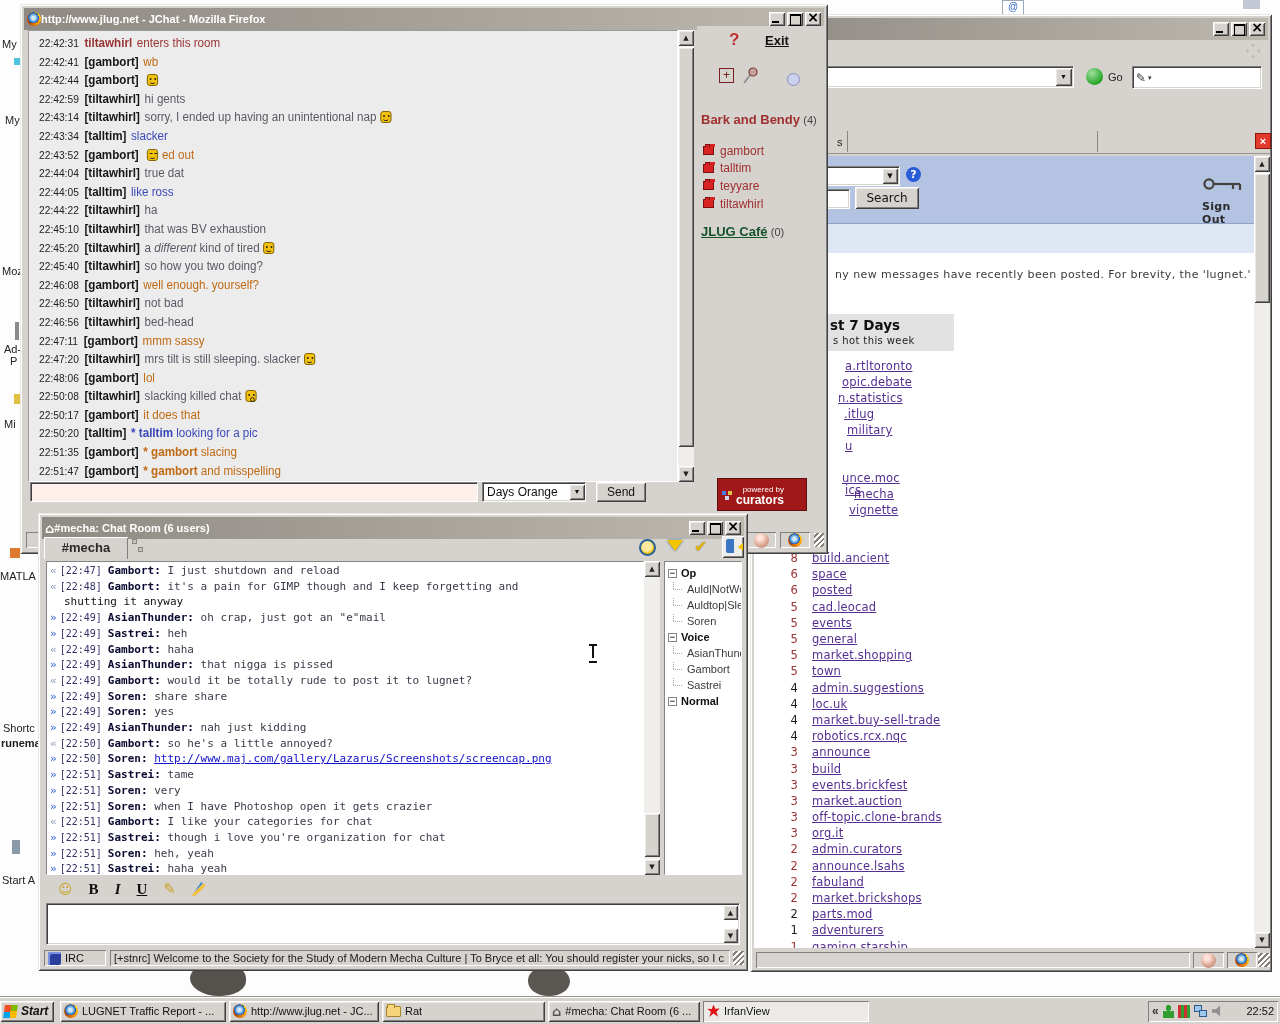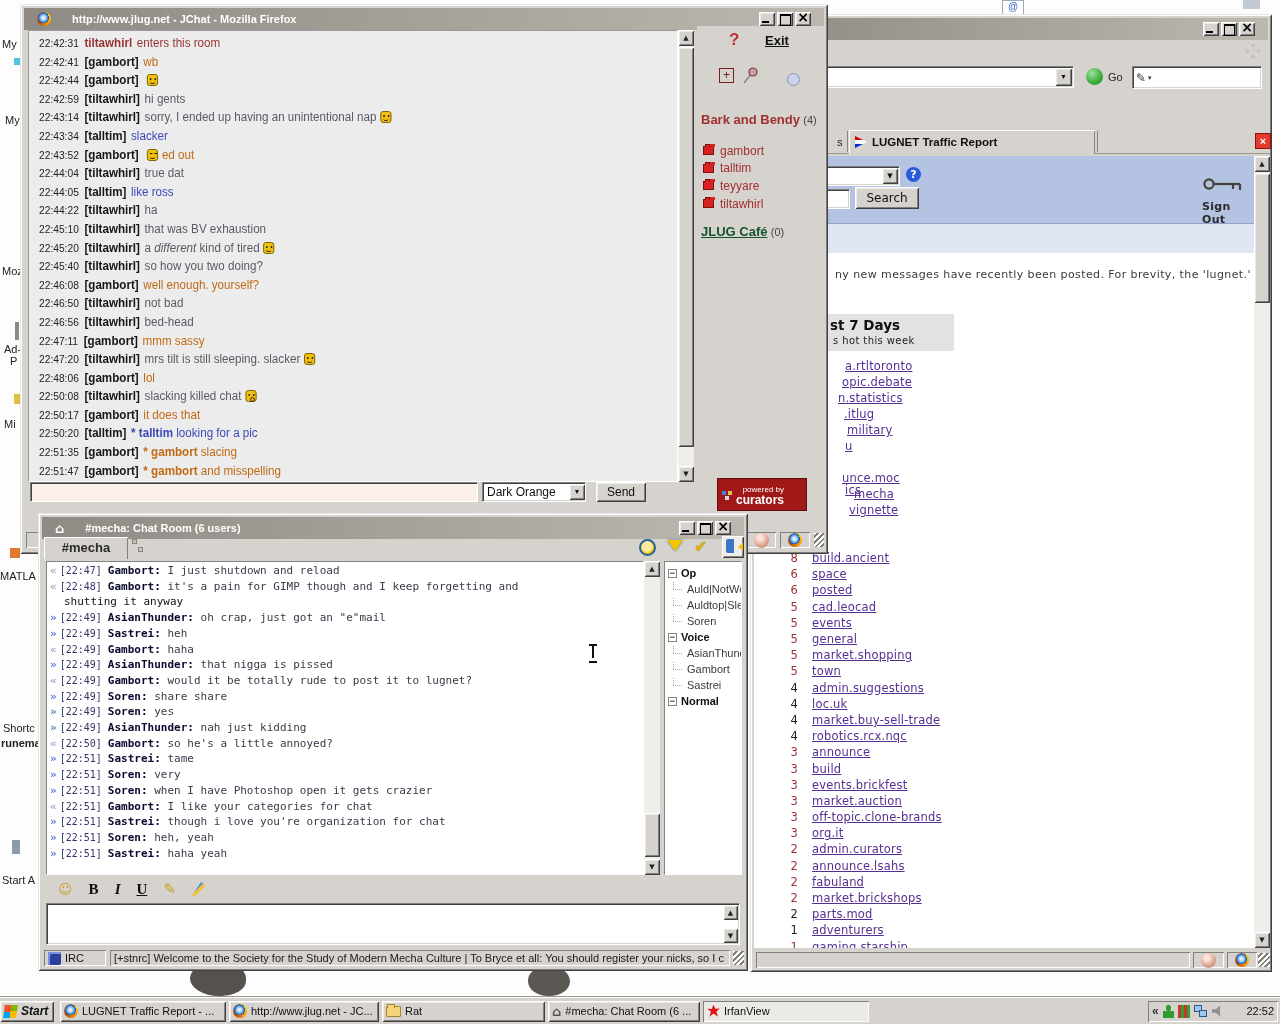--- a/index.html
+++ b/index.html
@@ -1,20 +1,20 @@
 <!DOCTYPE html>
 <html><head>
 <meta charset="utf-8">
 <style>
 *{margin:0;padding:0;box-sizing:border-box}
 html,body{width:1280px;height:1024px}
 body{position:relative;overflow:hidden;background:#fdfdfd;font-family:"Liberation Sans",sans-serif;font-size:12px;color:#111}
 .abs{position:absolute}
 .win{position:absolute;background:#d6d3ce;box-shadow:inset 1px 1px 0 #e8e6e2,inset -1px -1px 0 #404040,inset 2px 2px 0 #fff,inset -2px -2px 0 #808080}
-.tbar{position:absolute;left:4px;right:4px;top:4px;height:22px;background:linear-gradient(90deg,#8f8b84,#bcb8af);display:flex;align-items:center;gap:21px;padding:0 13px;color:#fff;font-weight:bold;font-size:11px;white-space:nowrap;overflow:hidden}
+.tbar{position:absolute;left:4px;right:4px;top:4px;height:22px;background:linear-gradient(90deg,#8f8b84,#bcb8af);display:flex;align-items:center;gap:0;padding:0 3px;color:#fff;font-weight:bold;font-size:11px;white-space:nowrap;overflow:hidden}
 .tbtns{margin-left:auto;display:flex;gap:2px;flex:0 0 auto}
 .cbtn{width:16px;height:14px;background:#d6d3ce;box-shadow:inset 1px 1px 0 #fff,inset -1px -1px 0 #404040,inset 2px 2px 0 #eceae6,inset -2px -2px 0 #808080;position:relative}
 .cbtn.min::after{content:"";position:absolute;left:3px;bottom:3px;width:7px;height:2px;background:#000}
 .cbtn.max::after{content:"";position:absolute;left:3px;top:2px;width:9px;height:9px;border:1px solid #000;border-top-width:2px}
 .cbtn.cls::after{content:"×";position:absolute;left:0;right:0;top:-3px;text-align:center;color:#000;font-size:14px;font-weight:bold;font-family:"DejaVu Sans",sans-serif}
 .sunken{background:#fff;border:1px solid #808080;border-right-color:#fff;border-bottom-color:#fff;box-shadow:inset 1px 1px 0 #404040,inset -1px -1px 0 #d6d3ce}
 .b3{background:#d6d3ce;box-shadow:inset 1px 1px 0 #fff,inset -1px -1px 0 #404040,inset 2px 2px 0 #eceae6,inset -2px -2px 0 #808080}
 .cell{position:absolute;height:16px;background:#d6d3ce;box-shadow:inset 1px 1px 0 #808080,inset -1px -1px 0 #fff;display:flex;align-items:center;padding:0 4px;overflow:hidden;white-space:nowrap}
 .grip{position:absolute;background:repeating-linear-gradient(135deg,#fff 0 2px,#848078 2px 4px)}
 .sb{position:absolute;background:#f0eeea}
@@ -124,24 +124,20 @@
   <span class="abs" style="left:336px;top:54px;width:17px;height:17px;border-radius:50%;background:radial-gradient(circle at 35% 30%,#9fe29f,#1fa01f 75%)"></span>
   <span class="abs" style="left:358px;top:57px;font-size:11px;color:#222">Go</span>
   <div class="abs sunken" style="left:382px;top:52px;width:130px;height:23px;display:flex;align-items:center;padding:0 3px;gap:2px">
     <span style="font-family:'DejaVu Sans',sans-serif;font-size:12px;color:#333">✎</span>
     <span style="font-size:7px;color:#333">▾</span>
   </div>
 
   <div class="abs" style="left:2px;top:114px;width:518px;height:26px;background:#d6d3ce;border-bottom:1px solid #9a968e">
     <span class="abs" style="left:85px;top:8px;font-size:11px;color:#222">s</span>
     <span class="abs" style="left:95px;top:3px;width:1px;height:21px;background:#8a867e"></span>
-    <div class="abs" style="left:97px;top:2px;width:246px;height:24px;background:#d6d3ce;box-shadow:inset 1px 1px 0 #fff,inset -1px 0 0 #8a867e;display:flex;align-items:center;gap:5px;padding:0 6px">
-      <span style="width:12px;height:12px;flex:0 0 auto;background:linear-gradient(180deg,#d40000 0 34%,#fff 34% 66%,#0033cc 66%);clip-path:polygon(0 0,100% 50%,0 100%)"></span>
-      <span style="font-weight:bold;font-size:11.5px;color:#111;white-space:nowrap">LUGNET Traffic Report</span>
-    </div>
     <span class="abs" style="left:345px;top:3px;width:1px;height:21px;background:#8a867e"></span>
     <div class="abs" style="left:503px;top:5px;width:16px;height:16px;background:#e23b2e;border:1px solid #8a1508;color:#fff;font-weight:bold;font-size:11px;text-align:center;line-height:14px">×</div>
   </div>
 
   <div id="bpage">
     <div class="abs" style="left:0;top:0;width:500px;height:67px;background:#b4c3e2">
       <div class="abs sunken" style="left:-2px;top:10px;width:148px;height:20px">
         <div class="abs b3" style="right:1px;top:1px;width:16px;height:16px;text-align:center;font-size:7px;line-height:16px">▼</div>
       </div>
       <span class="abs" style="left:152px;top:11px;width:15px;height:15px;border-radius:50%;background:#2b5cd8;color:#fff;font-weight:bold;font-size:11px;text-align:center;line-height:15px">?</span>
@@ -366,21 +362,21 @@
         </div>
       </div>
     <div class="abs" style="left:4px;top:198px;white-space:nowrap">
       <span style="font-weight:bold;font-size:13px;color:#14532d;text-decoration:underline">JLUG Café</span>
       <span style="font-size:11px;color:#444">(0)</span>
     </div>
   </div>
 
   <input class="abs" style="left: 10px; top: 478px; width: 448px; height: 20px; background: rgb(253, 240, 235); border-width: 1px; border-style: solid; border-color: rgb(128, 128, 128) rgb(255, 255, 255) rgb(255, 255, 255) rgb(128, 128, 128); border-image: initial; box-shadow: rgb(64, 64, 64) 1px 1px 0px inset;" value="">
   <div class="abs sunken" style="left:462px;top:478px;width:104px;height:20px;display:flex;align-items:center;padding-left:4px;font-size:12px">
-    <span>Dark Orange</span>
+    <span>Days Orange</span>
     <div class="b3" style="margin-left:auto;width:16px;height:16px;text-align:center;font-size:7px;line-height:16px">▼</div>
   </div>
   <div class="abs b3" style="left:576px;top:478px;width:50px;height:20px;text-align:center;font-size:12px;line-height:20px"><span>Send</span></div>
   <div class="abs" style="left:697px;top:474px;width:90px;height:33px;background:#a01818;border:1px solid #5e0c0c;display:flex;align-items:center;gap:4px;padding:0 4px">
     <span style="width:10px;height:10px;flex:0 0 auto;background:radial-gradient(circle 2.5px at 2px 3px,#4a7de0 98%,transparent),radial-gradient(circle 2.5px at 8px 3px,#e0c34a 98%,transparent),radial-gradient(circle 2.5px at 5px 8px,#cfd6ee 98%,transparent)"></span>
     <span style="display:flex;flex-direction:column;color:#fff;line-height:10px">
       <span style="font-size:8px;align-self:flex-end">powered by</span>
       <span style="font-size:12px;font-weight:bold">curators</span>
     </span>
   </div>
@@ -424,20 +420,21 @@
       <div class="m-cont">shutting it anyway</div>
       <div class="m-line"><span class="m-icon dir-in">»</span><span class="m-time">[22:49] </span><span class="m-nick">AsianThunder: </span><span class="m-text">oh crap, just got an "e"mail</span></div>
       <div class="m-line"><span class="m-icon dir-in">»</span><span class="m-time">[22:49] </span><span class="m-nick">Sastrei: </span><span class="m-text">heh</span></div>
       <div class="m-line"><span class="m-icon dir-out">«</span><span class="m-time">[22:49] </span><span class="m-nick">Gambort: </span><span class="m-text">haha</span></div>
       <div class="m-line"><span class="m-icon dir-in">»</span><span class="m-time">[22:49] </span><span class="m-nick">AsianThunder: </span><span class="m-text">that nigga is pissed</span></div>
       <div class="m-line"><span class="m-icon dir-out">«</span><span class="m-time">[22:49] </span><span class="m-nick">Gambort: </span><span class="m-text">would it be totally rude to post it to lugnet?</span></div>
       <div class="m-line"><span class="m-icon dir-in">»</span><span class="m-time">[22:49] </span><span class="m-nick">Soren: </span><span class="m-text">share share</span></div>
       <div class="m-line"><span class="m-icon dir-in">»</span><span class="m-time">[22:49] </span><span class="m-nick">Soren: </span><span class="m-text">yes</span></div>
       <div class="m-line"><span class="m-icon dir-in">»</span><span class="m-time">[22:49] </span><span class="m-nick">AsianThunder: </span><span class="m-text">nah just kidding</span></div>
       <div class="m-line"><span class="m-icon dir-out">«</span><span class="m-time">[22:50] </span><span class="m-nick">Gambort: </span><span class="m-text">so he's a little annoyed?</span></div>
+      <div class="m-line"><span class="m-icon dir-in">»</span><span class="m-time">[22:50] </span><span class="m-nick">Soren: </span><a class="m-link">http://www.maj.com/gallery/Lazarus/Screenshots/screencap.png</a></div>
       <div class="m-line"><span class="m-icon dir-in">»</span><span class="m-time">[22:51] </span><span class="m-nick">Sastrei: </span><span class="m-text">tame</span></div>
       <div class="m-line"><span class="m-icon dir-in">»</span><span class="m-time">[22:51] </span><span class="m-nick">Soren: </span><span class="m-text">very</span></div>
       <div class="m-line"><span class="m-icon dir-in">»</span><span class="m-time">[22:51] </span><span class="m-nick">Soren: </span><span class="m-text">when I have Photoshop open it gets crazier</span></div>
       <div class="m-line"><span class="m-icon dir-out">«</span><span class="m-time">[22:51] </span><span class="m-nick">Gambort: </span><span class="m-text">I like your categories for chat</span></div>
       <div class="m-line"><span class="m-icon dir-in">»</span><span class="m-time">[22:51] </span><span class="m-nick">Sastrei: </span><span class="m-text">though i love you're organization for chat</span></div>
       <div class="m-line"><span class="m-icon dir-in">»</span><span class="m-time">[22:51] </span><span class="m-nick">Soren: </span><span class="m-text">heh, yeah</span></div>
       <div class="m-line"><span class="m-icon dir-in">»</span><span class="m-time">[22:51] </span><span class="m-nick">Sastrei: </span><span class="m-text">haha yeah</span></div>
     </div>
   <div class="sb" style="left:606px;top:48px;width:16px;height:314px">
     <div class="sbtn" style="top:0">▲</div>

